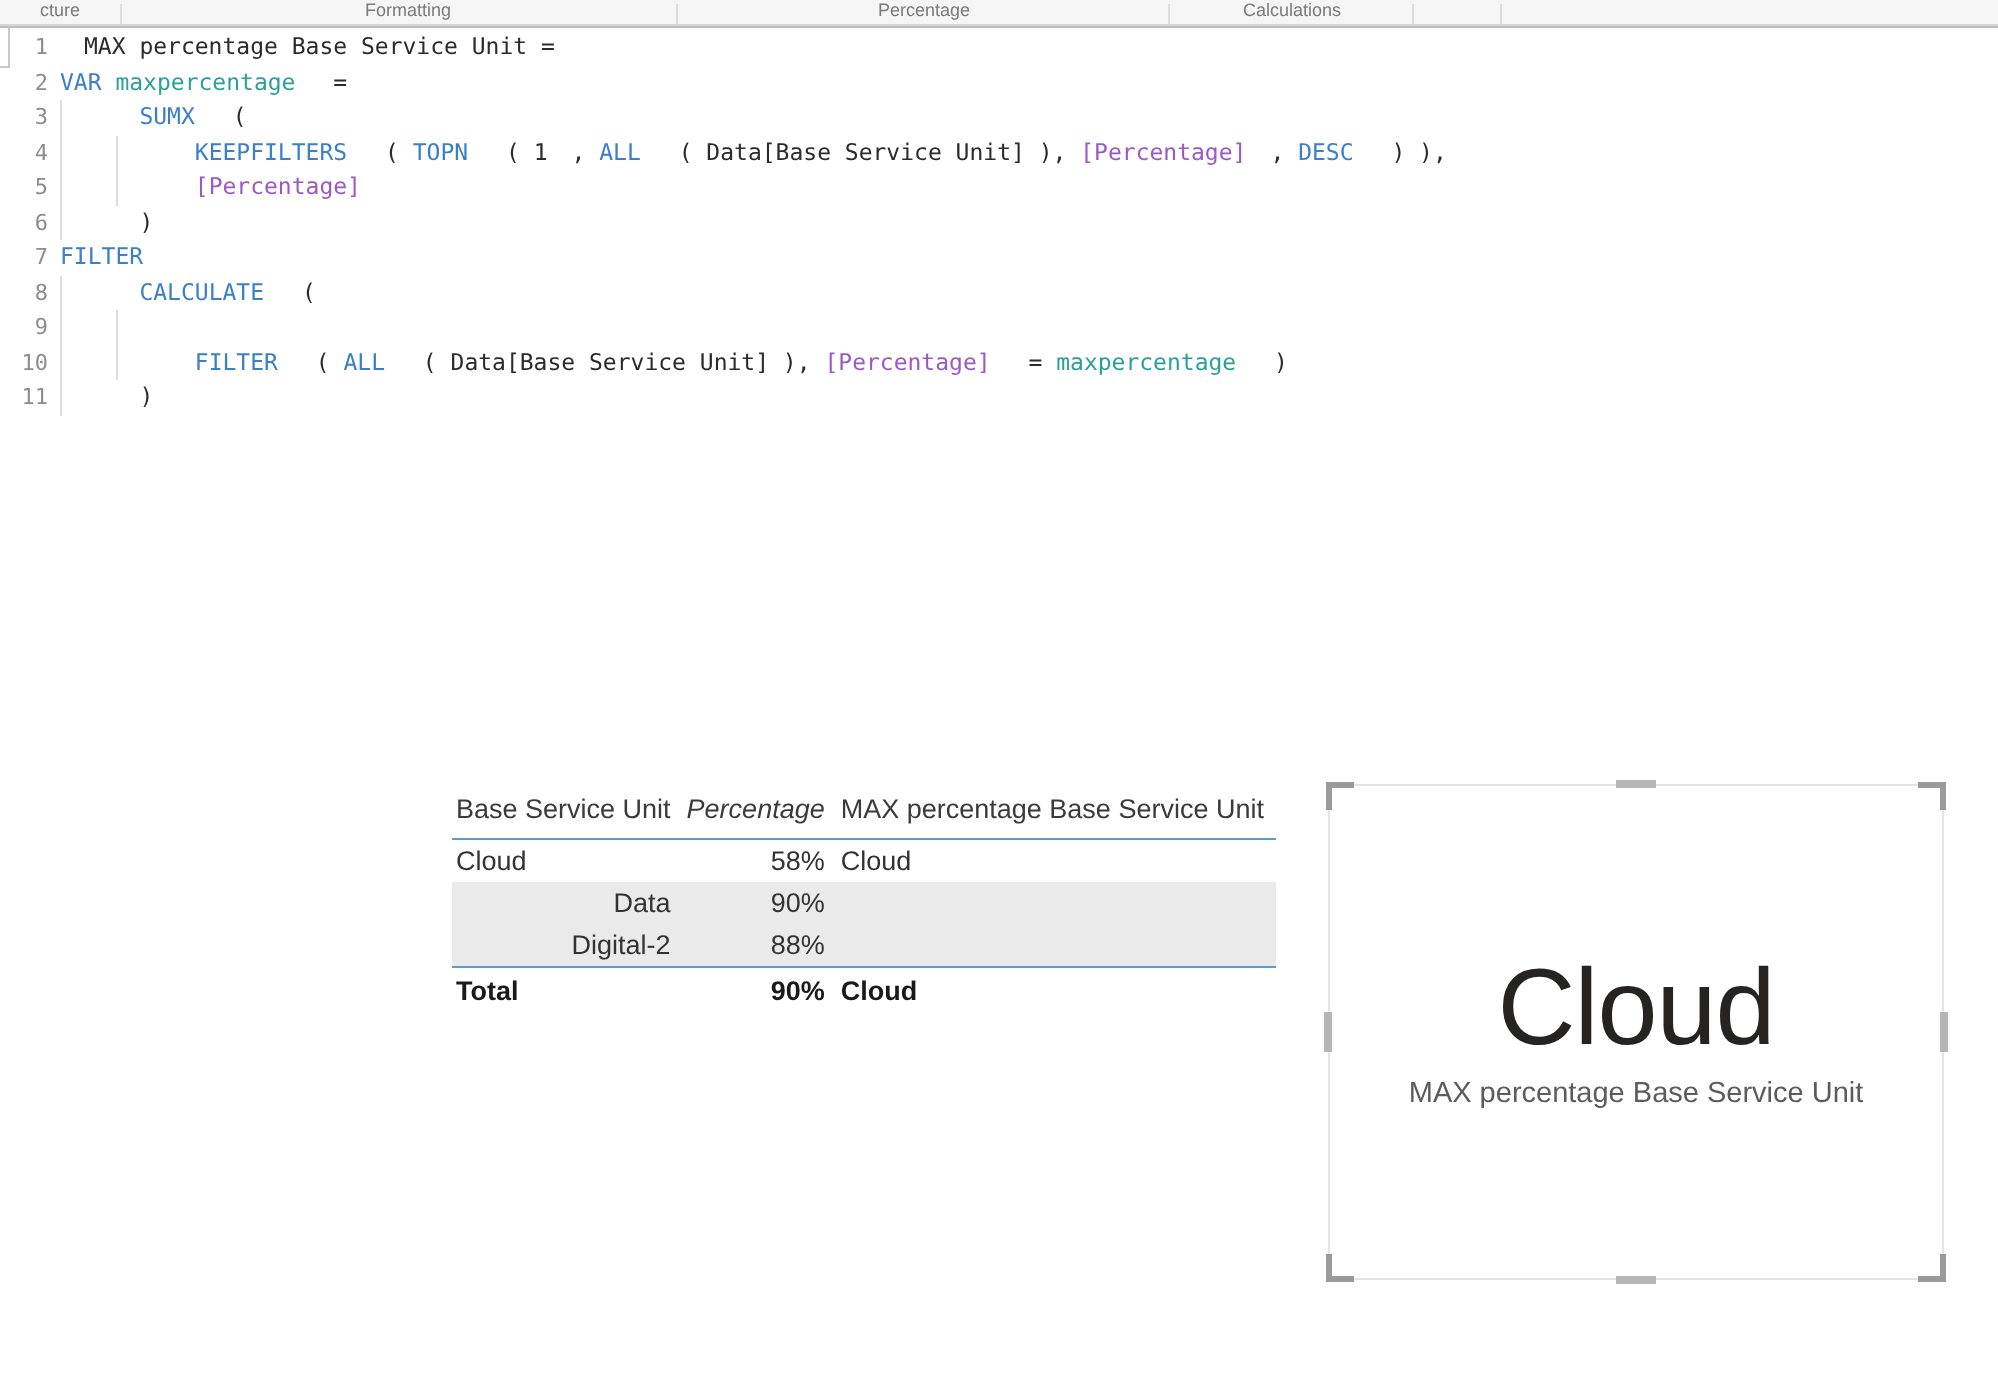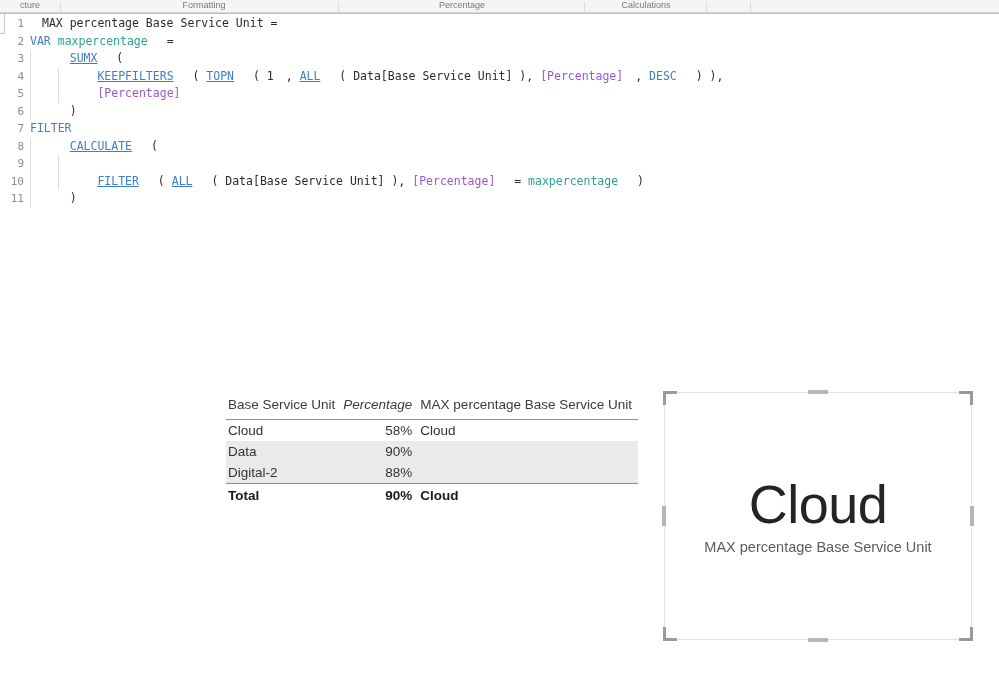--- a/index.html
+++ b/index.html
@@ -86,21 +86,21 @@
     color: #8d8d8d;
     font-family: "DejaVu Sans Mono", "Liberation Mono", monospace;
     font-size: 11px;
   }
   .line-code {
     position: absolute;
     left: 30px;
     color: #2b2b2b;
   }
   
-  .tok-fn   { color: #3c7fc9; text-decoration: underline; }
+  .tok-fn   { color: #3c7fc9; }
   .tok-kw   { color: #3c7fc9; }
   .tok-col  { color: #9b59c6; }
   .tok-var  { color: #2aa198; }
   .tok-pln  { color: #2b2b2b; padding-left: 12px; }
   .tok-num  { color: #2b2b2b; }
   .indent-guide {
     position: absolute;
     width: 1px;
     background: #dddddd;
   }
@@ -138,21 +138,21 @@
   }
   table.pbi-table th.num { text-align: left; padding-right: 6px; font-style: italic; }
   table.pbi-table td {
     padding: 3px 6px 3px 2px;
     height: 15px;
     white-space: nowrap;
     color: #333333;
     font-size: 13.5px;
   }
   table.pbi-table td.num { text-align: right; padding-right: 6px; }
-  tr.stripe td { background: #eaeaea; }
+  tr.stripe td { background: #eaeaea; text-align: right; }
   tr.total-row td {
     font-weight: bold;
     color: #1a1a1a;
     border-top: 1.5px solid #5b9bd5;
     padding-top: 4px;
   }
   col.c-unit { width: 114px; }
   col.c-pct  { width: 80px; }
   col.c-max  { width: 212px; }
 

